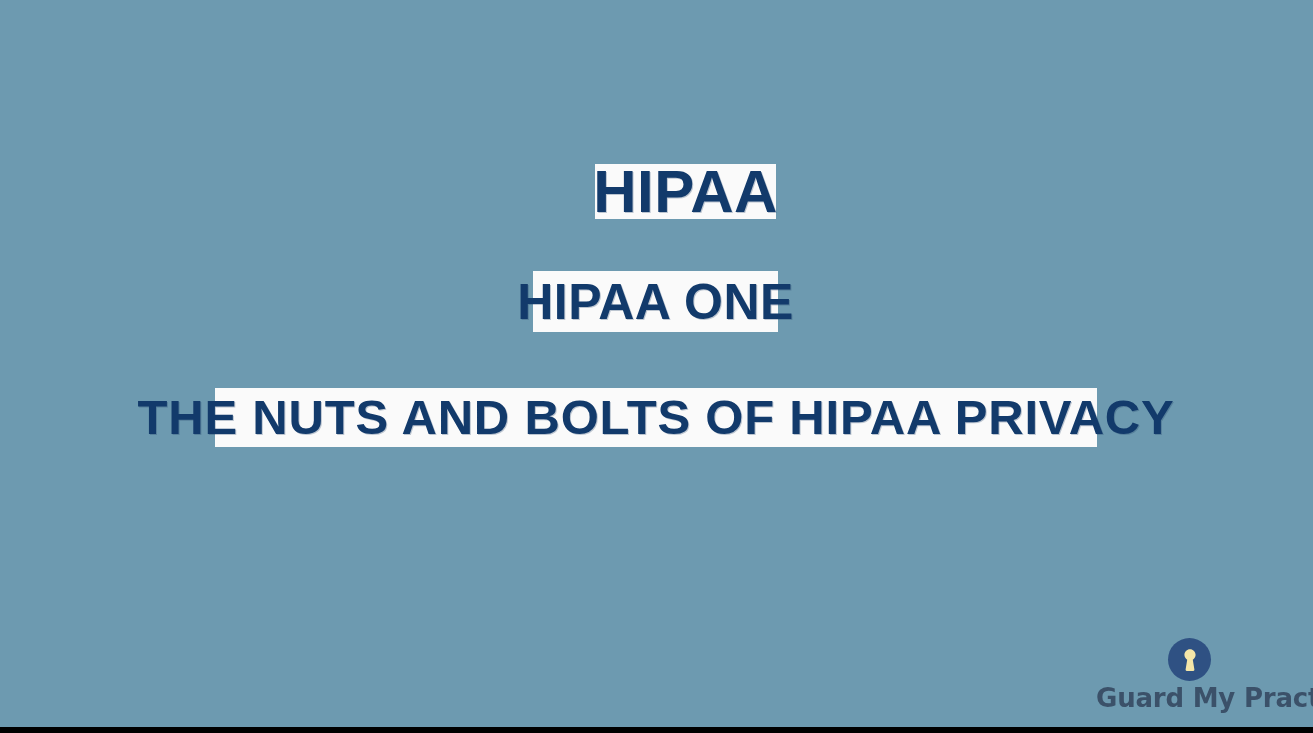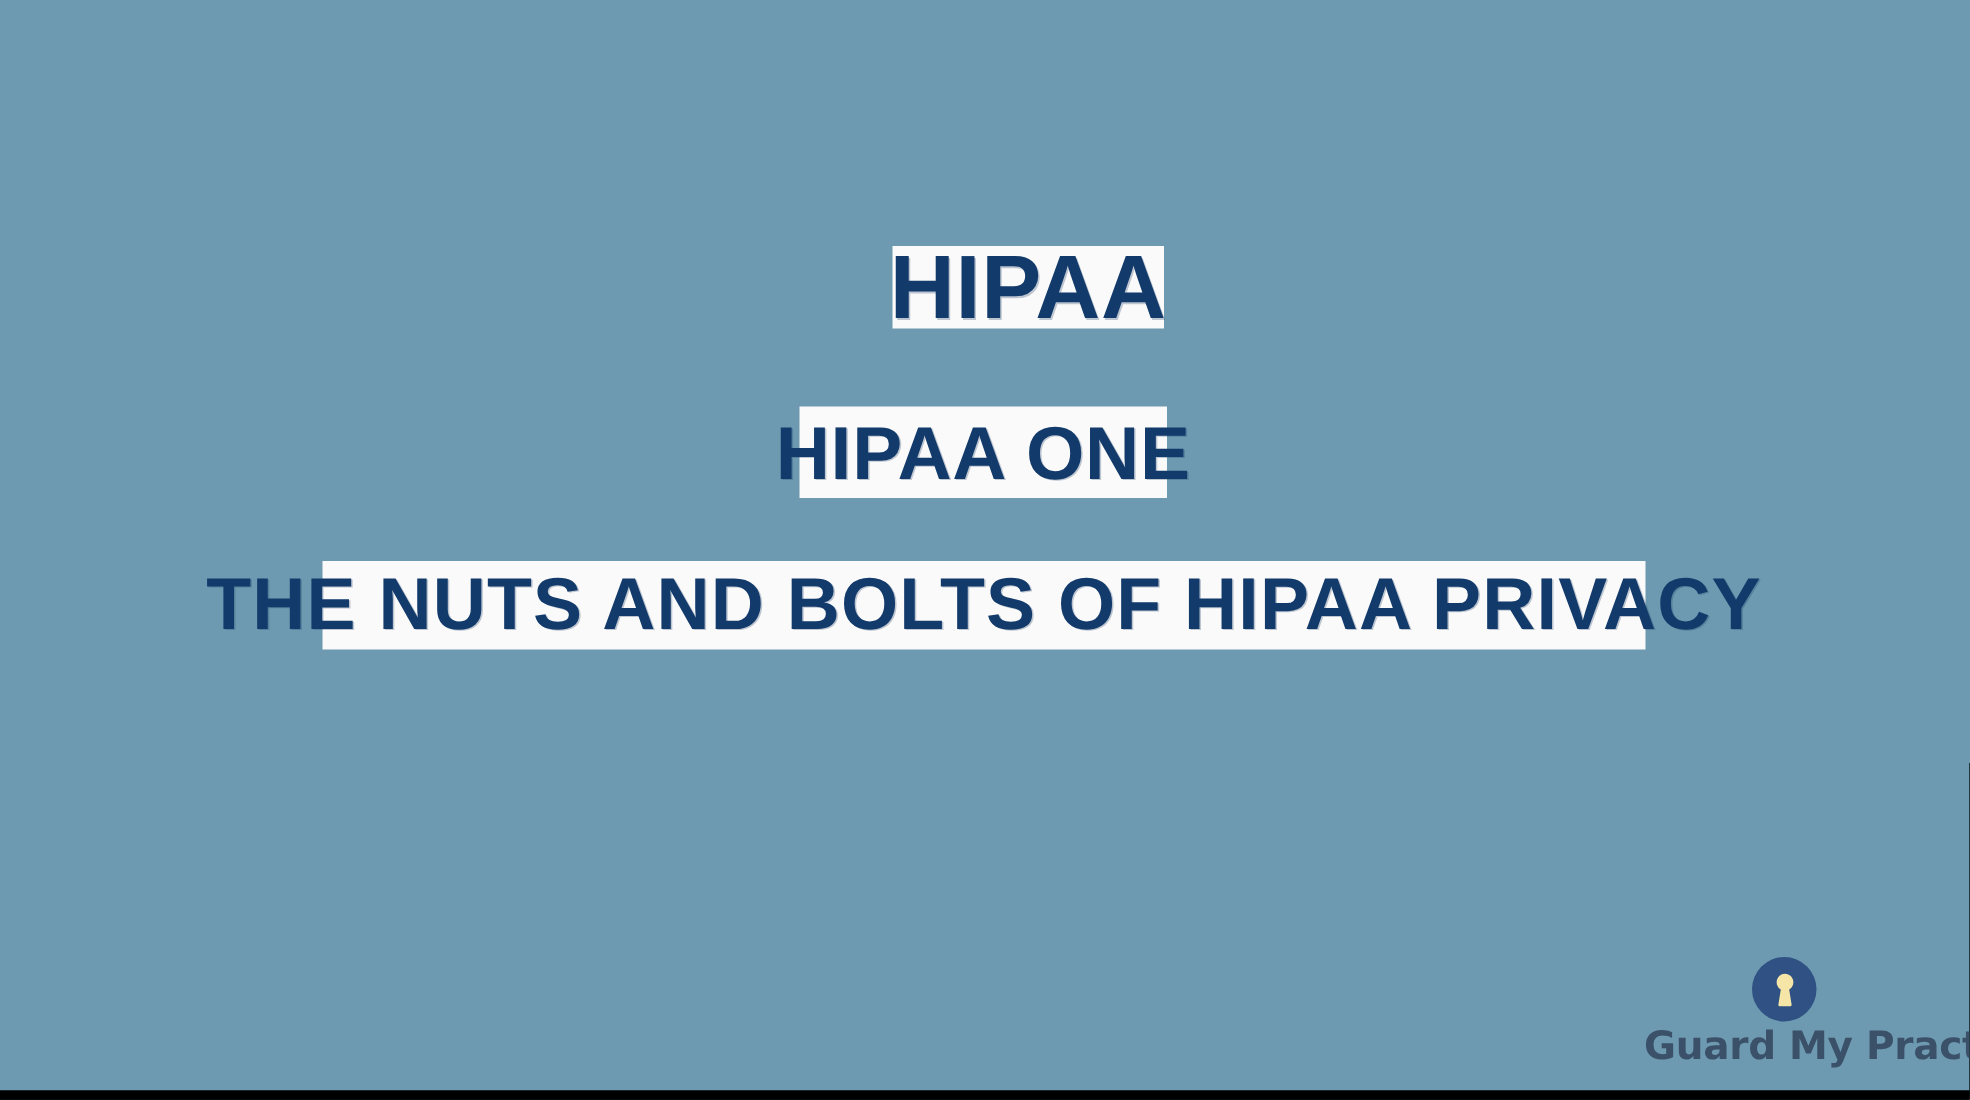--- a/index.html
+++ b/index.html
@@ -72,21 +72,21 @@
     left: 533px;
     top: 271px;
     width: 245px;
     height: 61px;
     font-size: 50px;
     line-height: 50px;
   }
 
   #title-sub {
     left: 215px;
-    top: 374px;
+    top: 388px;
     width: 882px;
     height: 59px;
     font-size: 49px;
     line-height: 49px;
     letter-spacing: 0.8px;
   }
 
   
   #logo {
     position: absolute;

